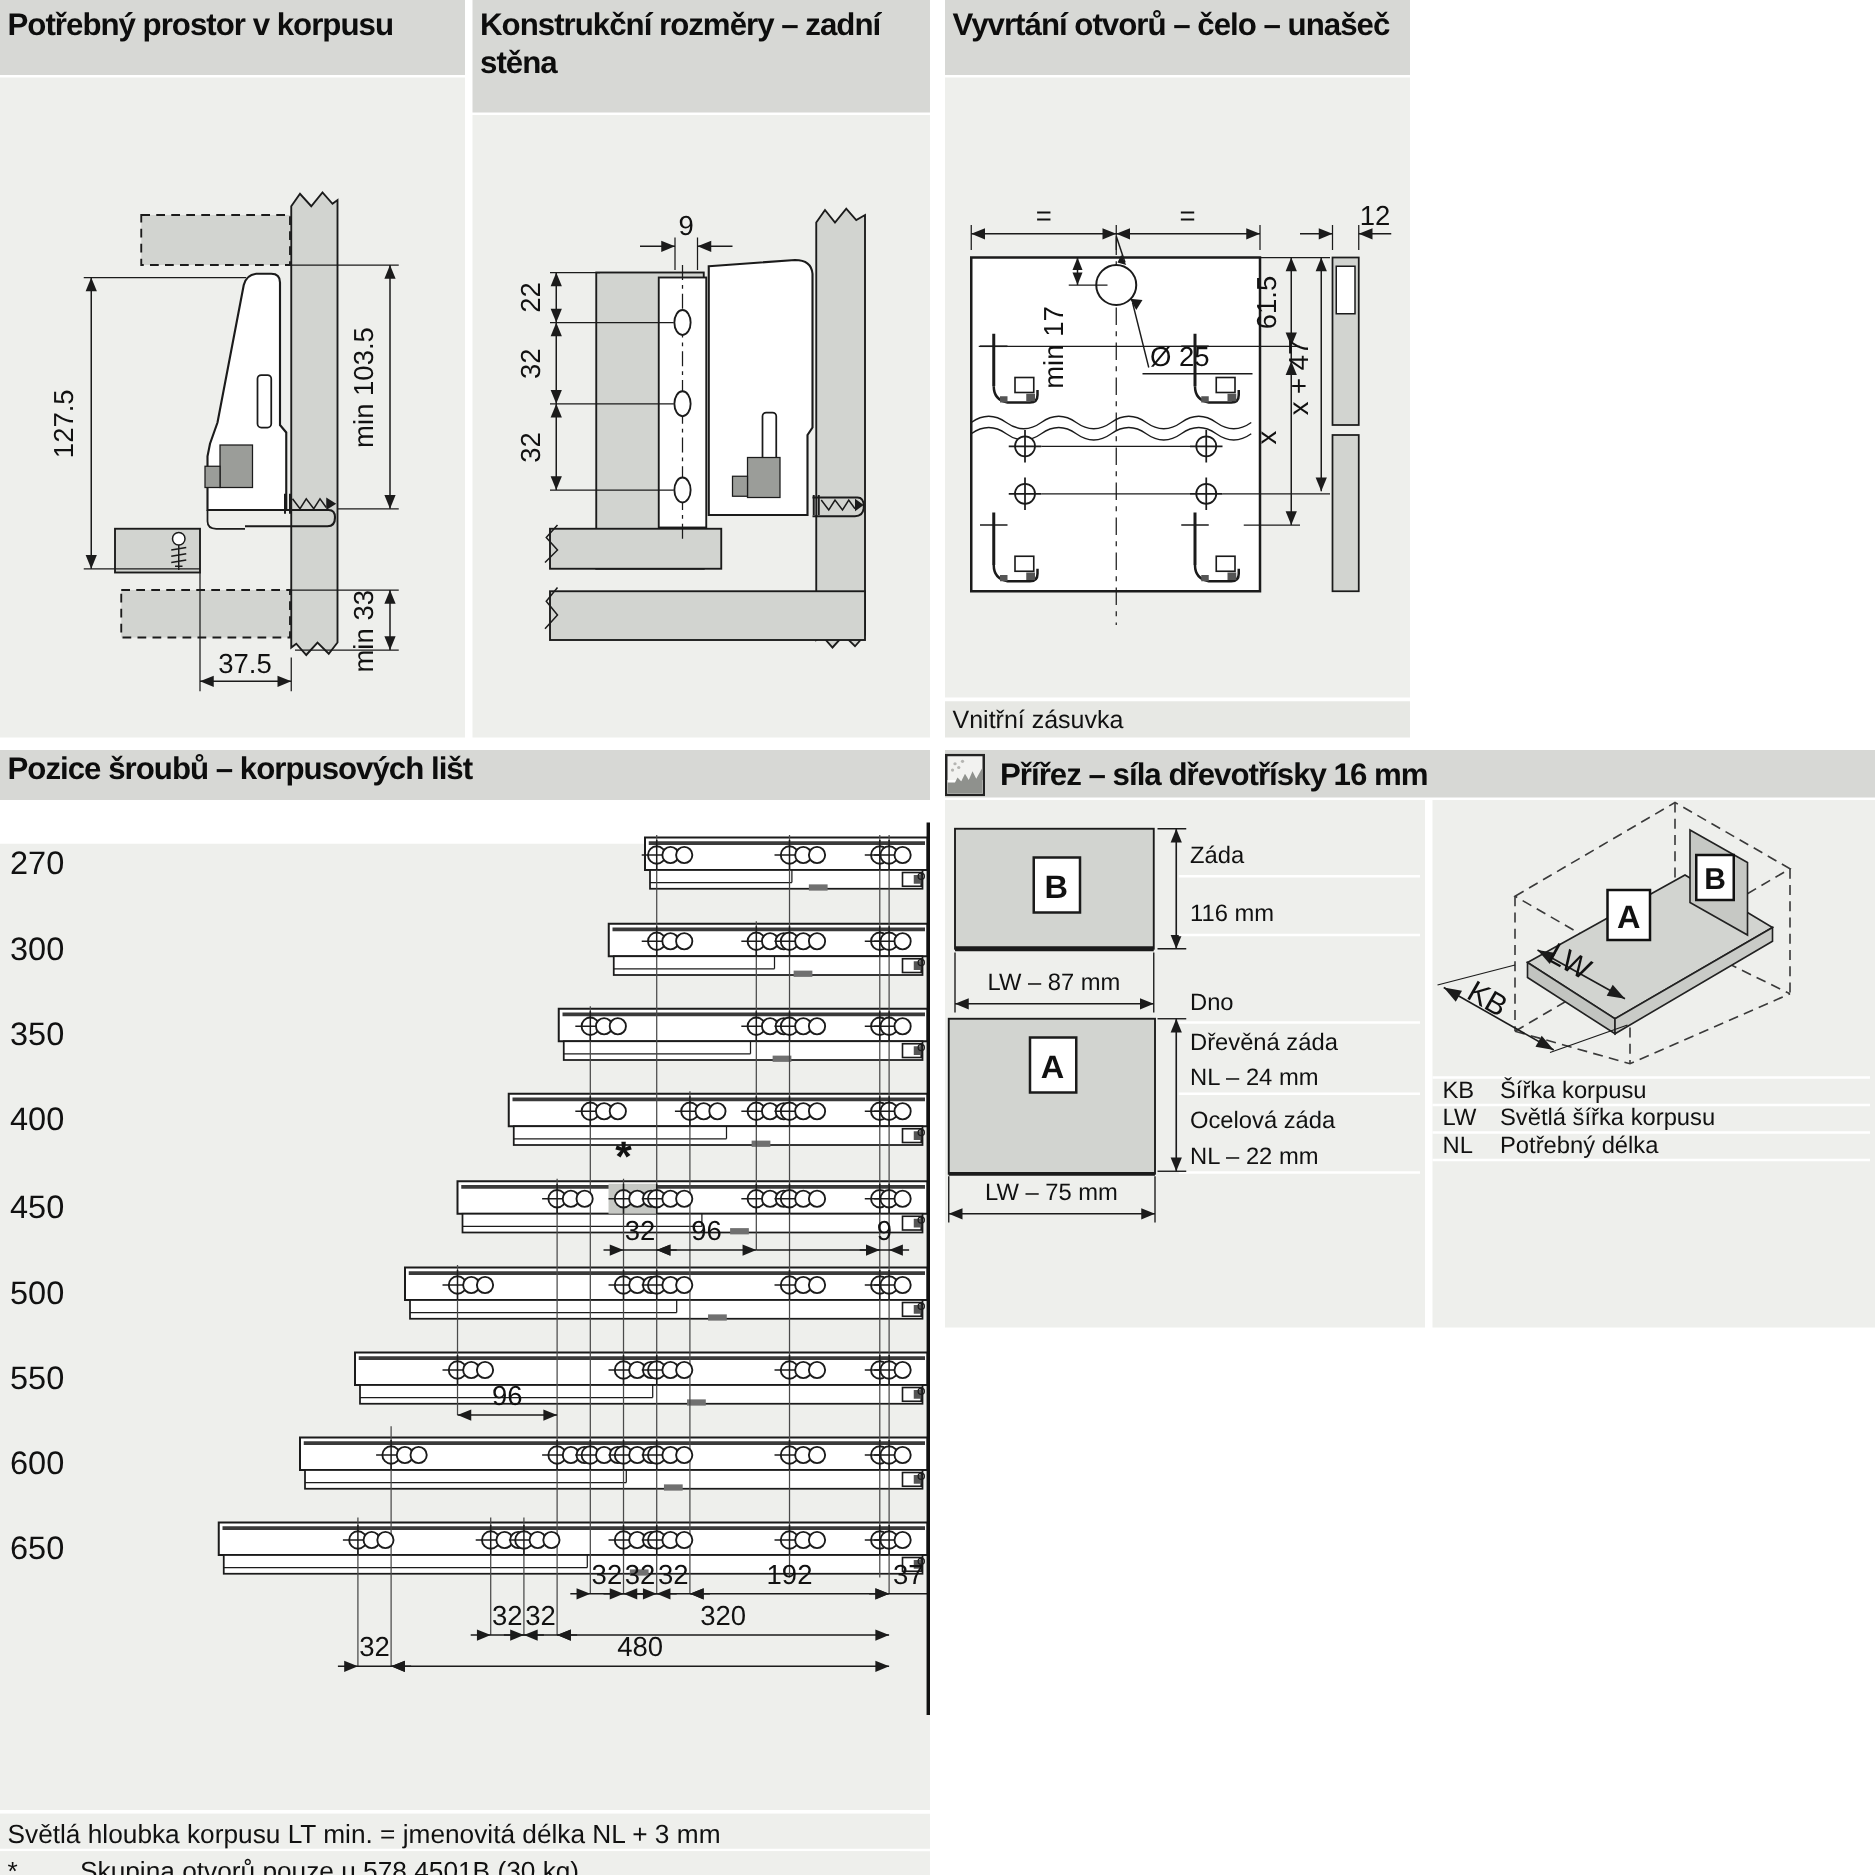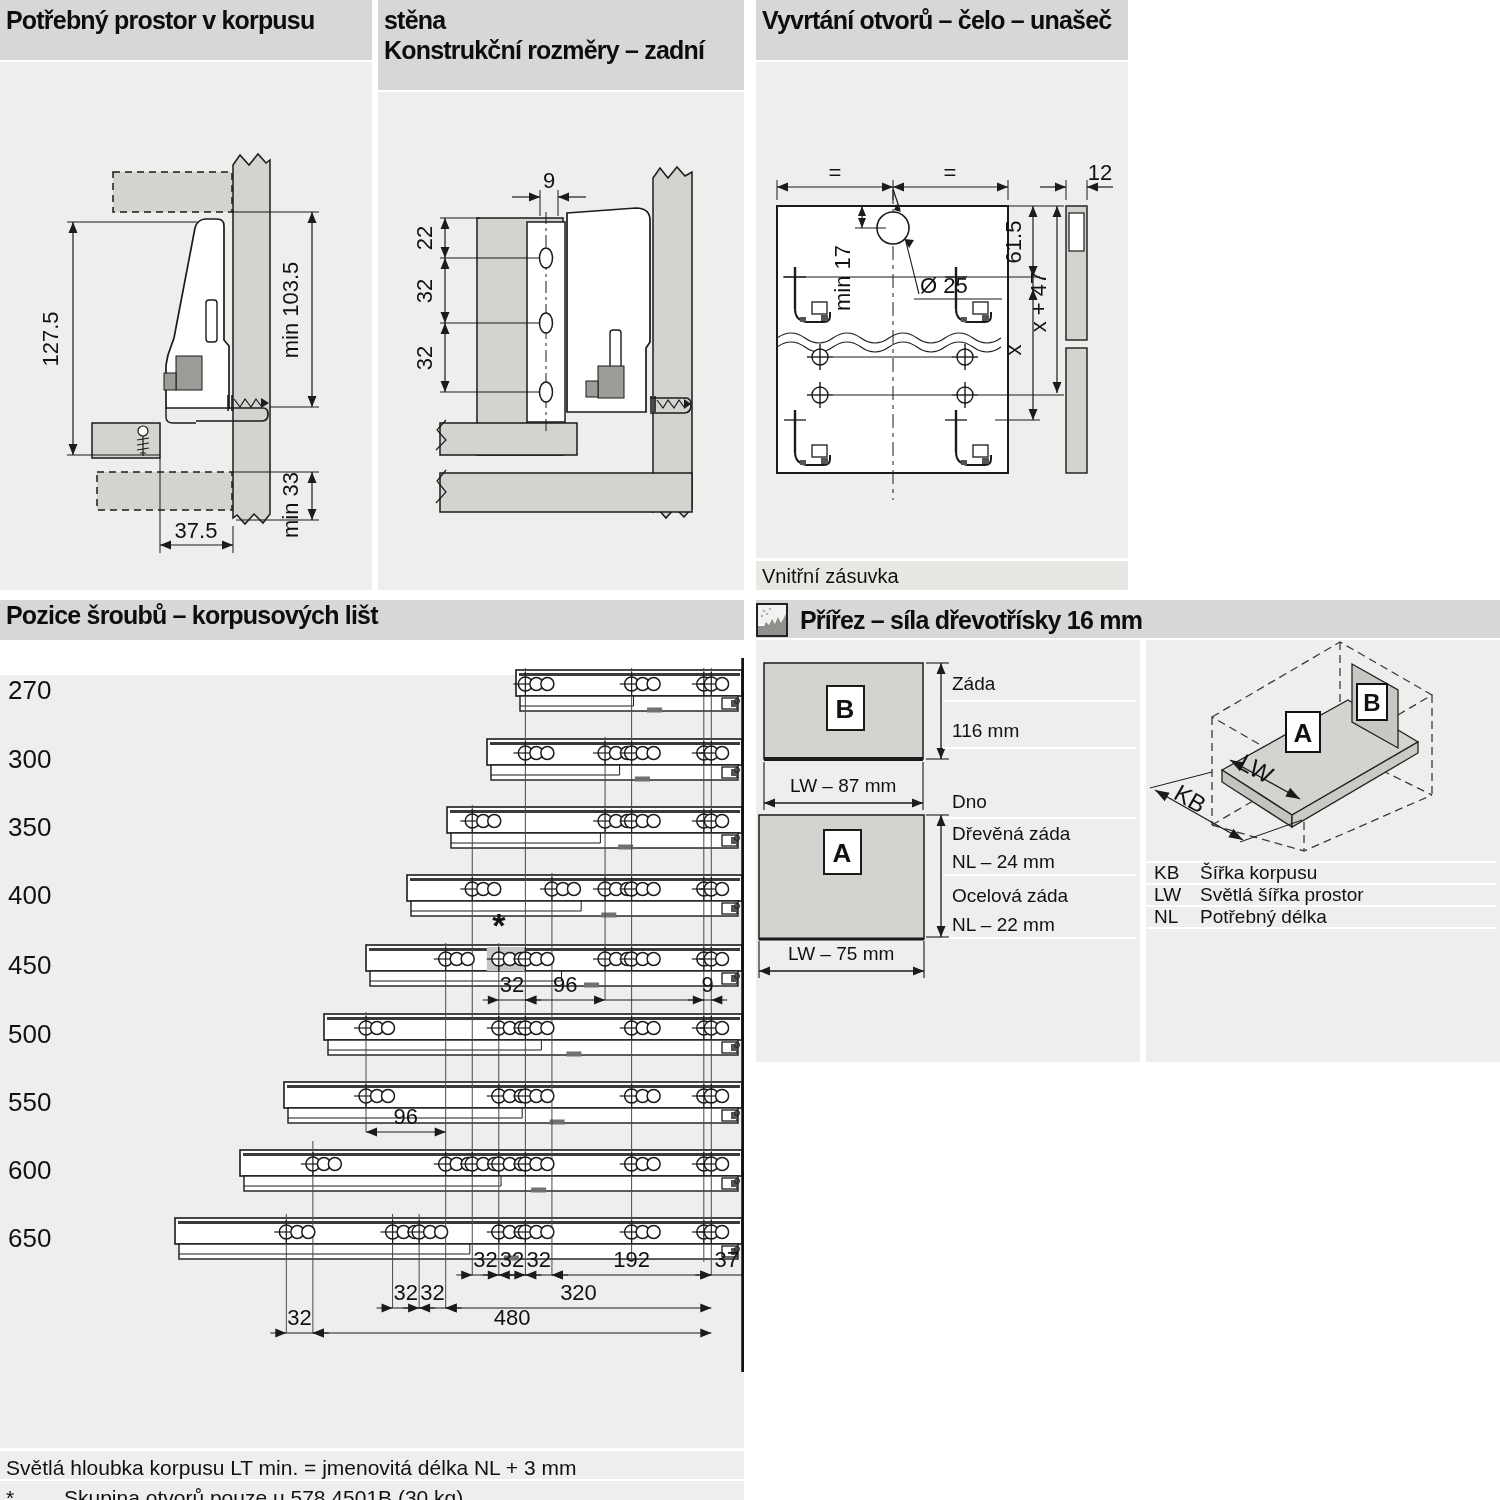--- a/index.html
+++ b/index.html
@@ -94,22 +94,22 @@
       </g>
       <text class="dim" x="58" y="339" text-anchor="middle" transform="rotate(-90 58 339)">127.5</text>
       <text class="dim" x="298" y="310" text-anchor="middle" transform="rotate(-90 298 310)">min 103.5</text>
       <text class="dim" x="298" y="505" text-anchor="middle" transform="rotate(-90 298 505)">min 33</text>
       <text class="dim" x="196" y="538" text-anchor="middle">37.5</text>
     </svg>
   </section>
 
   <section class="panel" style="left:378px;top:0;width:366px;height:590px">
     <div class="hdr" style="height:90px">
+      <span class="tline">Konstrukční rozměry – zadní</span>
       <span class="tline">stěna</span>
-      <span class="tline">Konstrukční rozměry – zadní</span>
     </div>
     <svg class="draw" style="left:0;top:92px" width="366" height="498" viewBox="378 92 366 498">
       <g stroke="#1b1b1b" fill="none" stroke-width="1.5">
         <path d="M653,178 L660,168 L668,178 L677,167 L685,176 L692,172 L692,508 L684,517 L675,508 L666,518 L658,509 L653,512 Z" fill="#d2d4d0"></path>
         <rect x="477" y="218" width="86" height="237" fill="#d2d4d0"></rect>
         <rect x="440" y="423" width="137" height="32" fill="#d2d4d0"></rect>
         <rect x="440" y="473" width="252" height="39" fill="#d2d4d0"></rect>
         <path d="M446,420 L437,430 L446,440 L436,450" stroke-width="1.2"></path>
         <path d="M446,470 L437,481 L446,492 L436,503" stroke-width="1.2"></path>
       </g>
@@ -845,21 +845,21 @@
         <text class="isol" x="1252" y="776" text-anchor="middle" transform="rotate(29 1252 776)">LW</text>
         <text class="isol" x="1186" y="806" text-anchor="middle" transform="rotate(30 1186 806)">KB</text>
       </svg>
       <div class="legend" style="top:221px">
         <div class="lrow">
           <span class="lkey">KB</span>
           <span>Šířka korpusu</span>
         </div>
         <div class="lrow">
           <span class="lkey">LW</span>
-          <span>Světlá šířka prostor</span>
+          <span>Světlá šířka korpusu</span>
         </div>
         <div class="lrow">
           <span class="lkey">NL</span>
           <span>Potřebný délka</span>
         </div>
       </div>
     </div>
   </section>
 
 </div>

